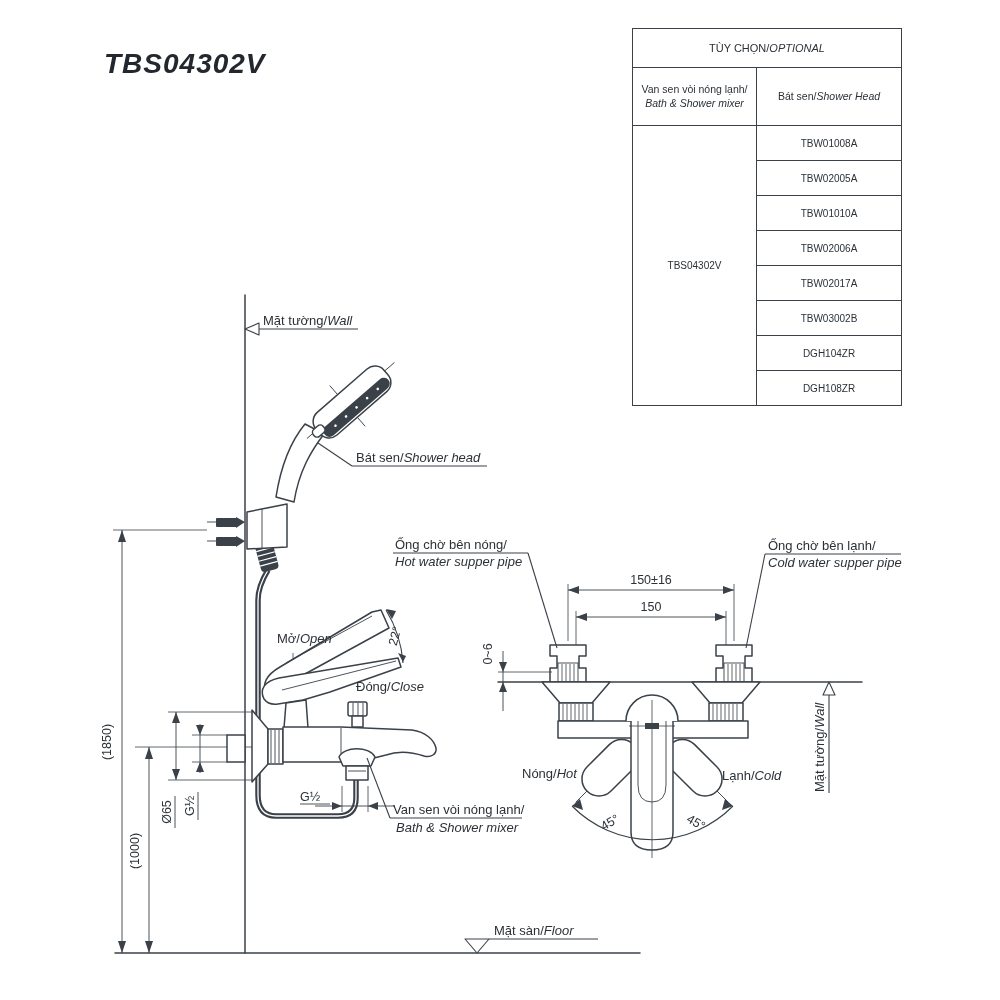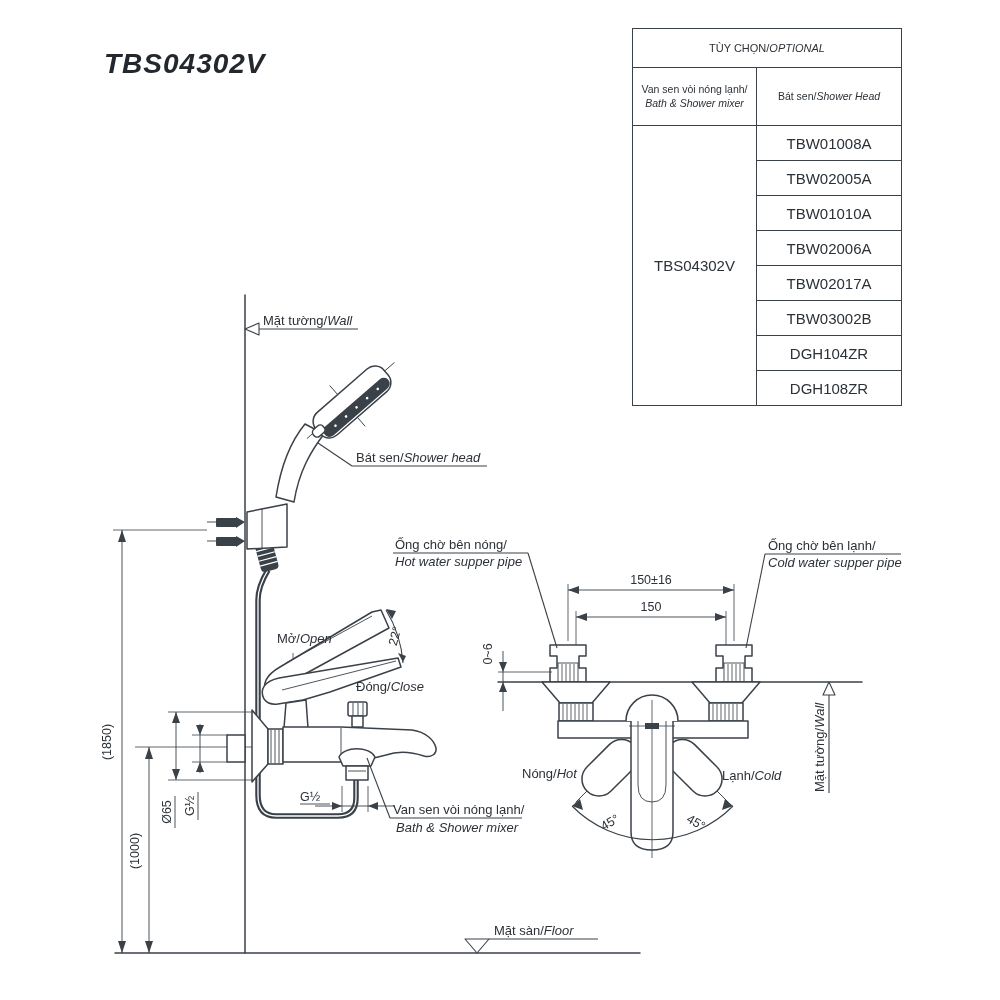--- a/index.html
+++ b/index.html
@@ -9,21 +9,21 @@
   
   #model-title{position:absolute;left:104px;top:48px;font-size:28px;font-weight:800;
                font-style:italic;letter-spacing:1px;color:#23282e;}
   
   .opt-table{position:absolute;left:632px;top:28px;border-collapse:collapse;table-layout:fixed;
              font-size:11px;color:var(--text);}
   .opt-table th,.opt-table td{border:1px solid var(--line);text-align:center;vertical-align:middle;
              font-weight:normal;padding:8px 2px;background:#fff;}
   .opt-table .title-row th{height:22px;font-size:11px;}
   .opt-table .hdr-row th{height:41px;font-size:10.5px;line-height:1.25;}
-  .opt-table td{height:18px;font-size:15px;}
+  .opt-table td{height:18px;font-size:10px;}
   .col-mixer{width:119px;} .col-head{width:140px;}
   .it{font-style:italic;}
   
   #drawing{position:absolute;left:0;top:0;}
   .ln{stroke:var(--line);stroke-width:1.5;fill:none;stroke-linejoin:round;stroke-linecap:round;}
   .lnf{stroke:var(--line);stroke-width:1.5;fill:#fff;stroke-linejoin:round;}
   .thin{stroke:var(--line);stroke-width:0.9;fill:none;}
   .hair{stroke:var(--line);stroke-width:0.8;fill:none;}
   .ldr{stroke:var(--line);stroke-width:1.1;fill:none;}
   .ar{fill:var(--line);stroke:none;}

